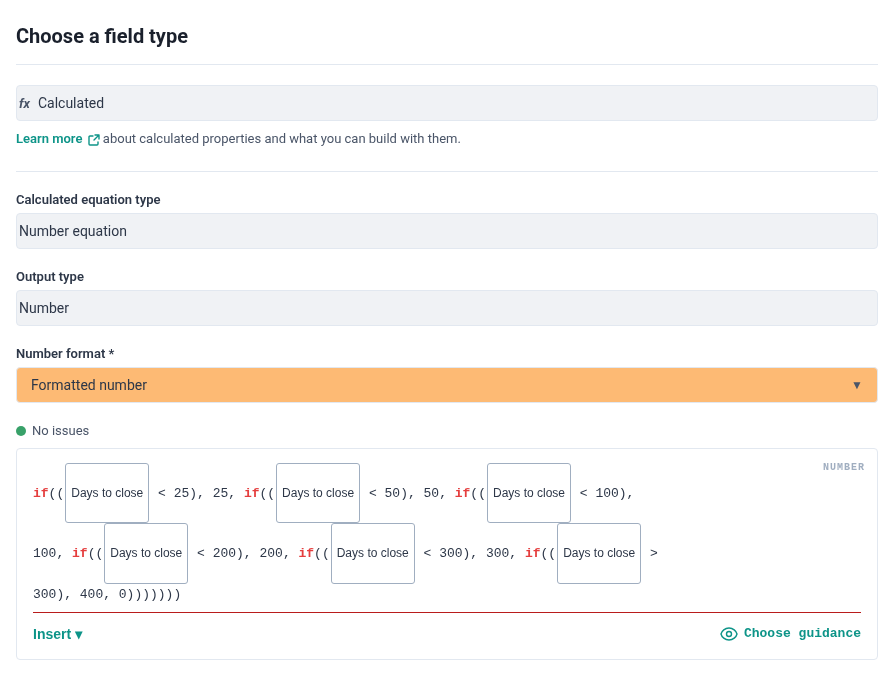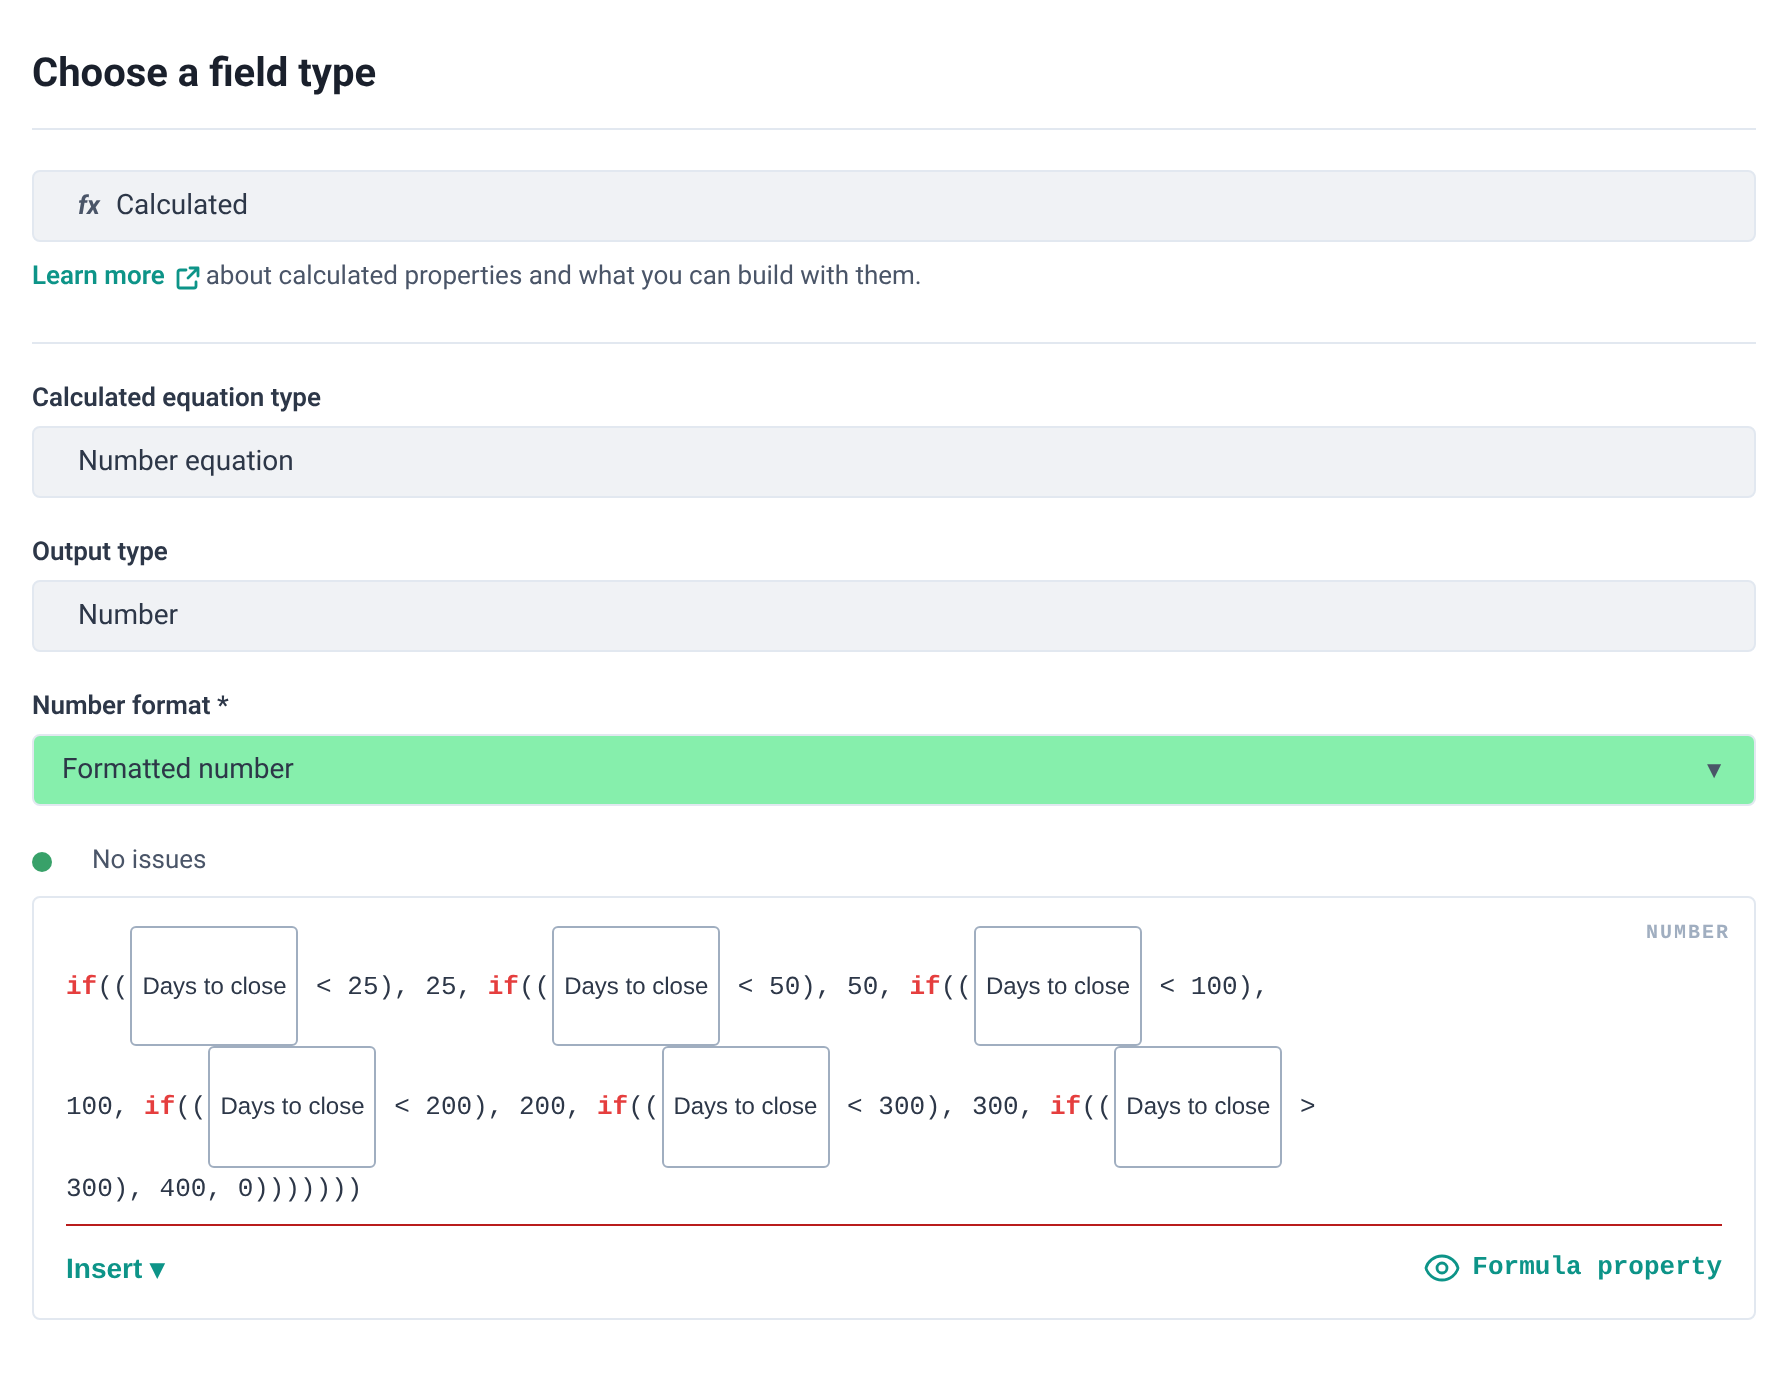--- a/index.html
+++ b/index.html
@@ -29,21 +29,21 @@
     .label {
       font-size: 13px;
       font-weight: 600;
       color: #2d3748;
       margin-bottom: 6px;
     }
     .field-display {
       background: #f0f2f5;
       border: 1px solid #e2e8f0;
       border-radius: 4px;
-      padding: 9px 22px;
+      padding: 9px 2px;
       font-size: 14px;
       color: #2d3748;
       display: flex;
       align-items: center;
       gap: 8px;
       width: 100%;
     }
     .fx-icon {
       font-style: italic;
       font-weight: 700;
@@ -68,40 +68,40 @@
       height: 12px;
       margin-left: 2px;
       vertical-align: middle;
     }
     .divider2 {
       border: none;
       border-top: 1px solid #e2e8f0;
       margin: 16px 0 20px 0;
     }
     .select-display {
-      background: #86efac;
+      background: #fdba74;
       border: 1px solid #e2e8f0;
       border-radius: 4px;
       padding: 9px 14px;
       font-size: 14px;
       color: #2d3748;
       width: 100%;
       display: flex;
       align-items: center;
       justify-content: space-between;
       cursor: pointer;
     }
     .chevron-down {
       color: #4a5568;
       font-size: 12px;
     }
     .status-line {
       display: flex;
       align-items: center;
-      gap: 20px;
+      gap: 6px;
       margin-bottom: 10px;
       font-size: 13px;
       color: #4a5568;
     }
     .status-dot {
       width: 10px;
       height: 10px;
       border-radius: 50%;
       background: #38a169;
       flex-shrink: 0;
@@ -243,16 +243,16 @@
   <div class="insert-bar">
     <button class="insert-btn">
       <span>Insert</span>
       <span>▾</span>
     </button>
     <div class="formula-guidance">
       <svg width="18" height="14" viewBox="0 0 18 14" fill="none" xmlns="http://www.w3.org/2000/svg">
         <path d="M9 1C5 1 1.73 3.89 1 7c.73 3.11 4 6 8 6s7.27-2.89 8-6c-.73-3.11-4-6-8-6z" stroke="#0d9488" stroke-width="1.4"></path>
         <circle cx="9" cy="7" r="2.5" stroke="#0d9488" stroke-width="1.4"></circle>
       </svg>
-      <span>Formula property</span>
+      <span>Choose guidance</span>
     </div>
   </div>
 </div>
 
 </body></html>

